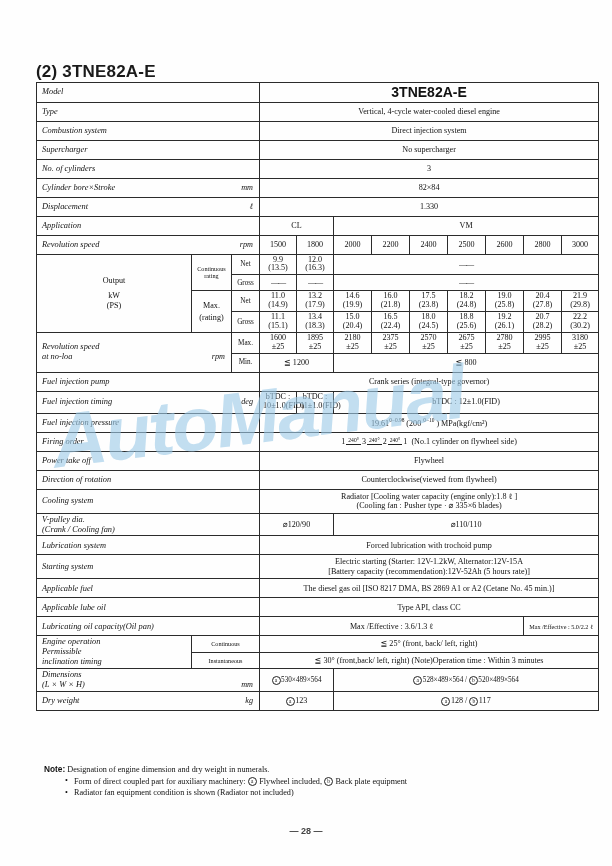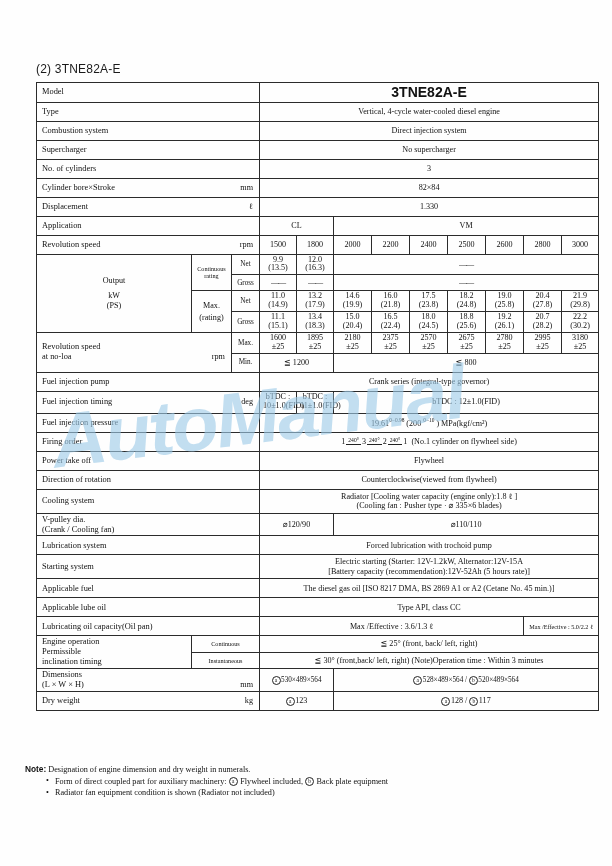--- a/index.html
+++ b/index.html
@@ -48,22 +48,22 @@
     transform: rotate(-7deg);
     transform-origin: left center;
   }
 
   
   #section-heading {
     position: absolute;
     left: 36px;
     top: 62px;
     font-family: "Liberation Sans", sans-serif;
-    font-weight: normal;
-    font-size: 12px;
+    font-weight: bold;
+    font-size: 17px;
     letter-spacing: 0.2px;
     color: #1a1a1a;
     z-index: 3;
   }
 
   
   #spec-table {
     position: absolute;
     left: 36px;
     top: 82px;
@@ -79,20 +79,21 @@
     border: 0.8px solid #2b2b2b;
     padding: 1px 3px;
     vertical-align: middle;
     text-align: center;
     background: transparent;
   }
   .lbl {
     text-align: left !important;
     padding-left: 5px !important;
     font-size: 8.4px;
+    font-style: italic;
   }
   .lbl-unit {
     float: right;
     padding-right: 3px;
     font-size: 8.2px;
   }
   .tiny { font-size: 6.2px; }
   .small { font-size: 7.2px; }
   .nowrap { white-space: nowrap; }
   .bold-s {
@@ -103,21 +104,21 @@
   .two-line { line-height: 1.1; }
   .dash { letter-spacing: -1px; }
   sup { font-size: 5.4px; vertical-align: super; }
 
   .r-h { height: 19px; }
   .r-out { height: 16px; }
 
   
   #notes {
     position: absolute;
-    left: 25px;
+    left: 44px;
     top: 764px;
     width: 545px;
     font-size: 8.2px;
     line-height: 1.35;
     z-index: 3;
   }
   #notes .note-head {
     font-family: "Liberation Sans", sans-serif;
     font-weight: bold;
     font-size: 8.3px;
@@ -512,14 +513,15 @@
     <ul>
       <li>
         <span>Form of direct coupled part for auxiliary machinery: </span><span class="circ">a</span><span> Flywheel included,  </span><span class="circ">b</span><span> Back plate equipment</span>
       </li>
       <li>
         <span>Radiator fan equipment condition is shown   (Radiator not  included)</span>
       </li>
     </ul>
   </div>
 
+  <div id="page-number">—  28  —</div>
 
 </div>
 
 </body></html>

